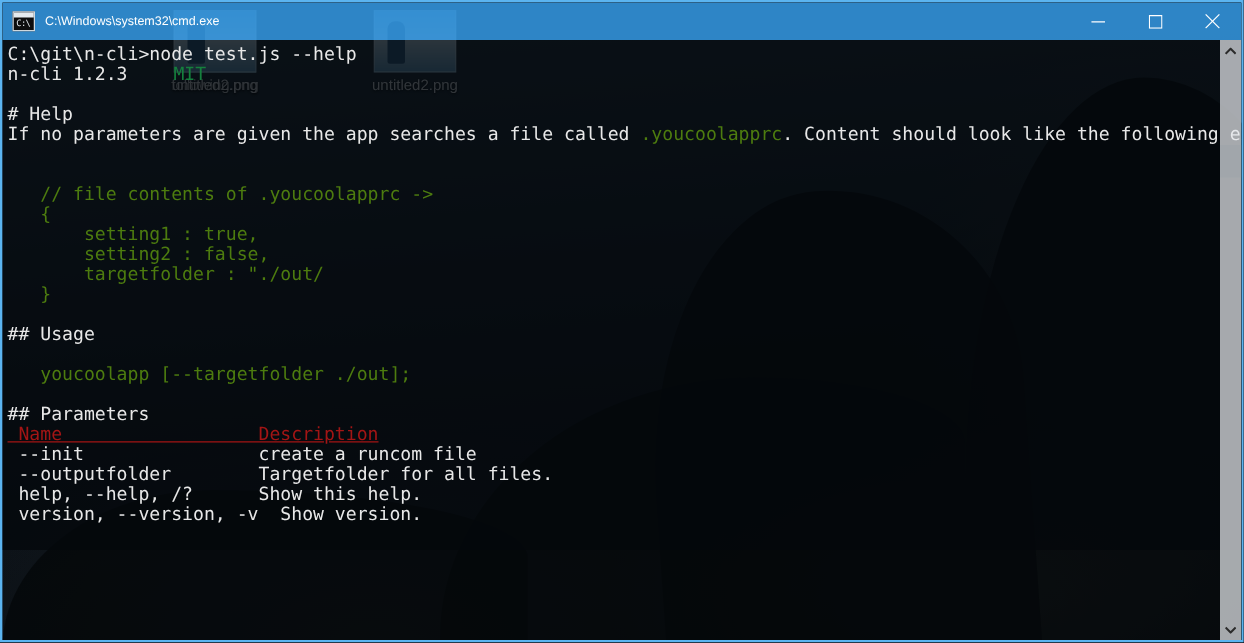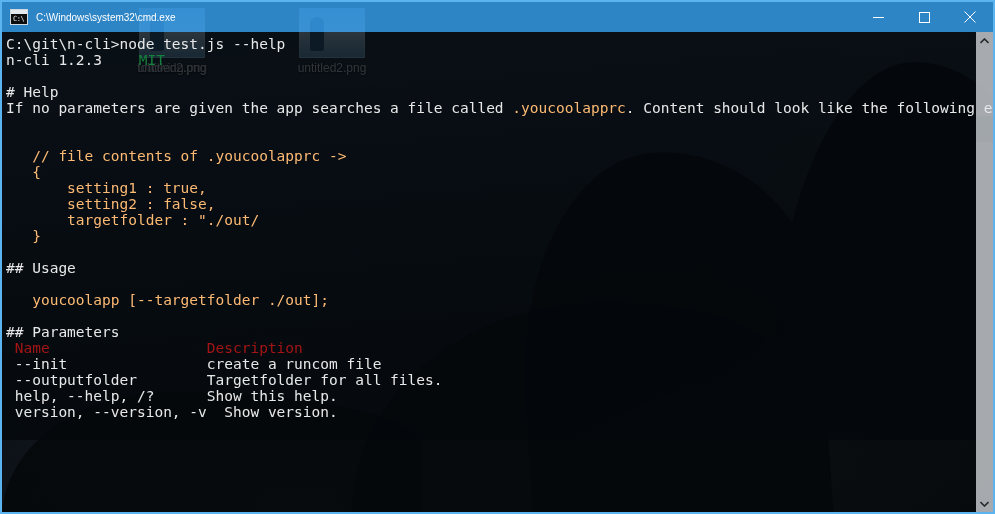--- a/index.html
+++ b/index.html
@@ -140,22 +140,22 @@
     font-family: "DejaVu Sans Mono", monospace;
     font-size: 14.5px;
     line-height: 16px;
     white-space: pre;
     color: #e8e8e8;
     letter-spacing: 0px;
   }
   .ln { display: block; height: 16px; }
   .c-white  { color: #e8e8e8; }
   .c-dim    { color: #15803d; padding-left: 28px; }
-  .c-olive  { color: #fdba74; text-align: center; }
-  .c-red    { color: #a31515; }
+  .c-olive  { color: #4d7c0f; text-align: center; }
+  .c-red    { color: #a31515; text-decoration: underline; }
 
   
   #scrollbar {
     position: absolute;
     right: 0; top: 30px;
     width: 17px; height: 480px;
     background: rgba(228,232,235,0.72);
     z-index: 6;
   }
   .sb-arrow {

